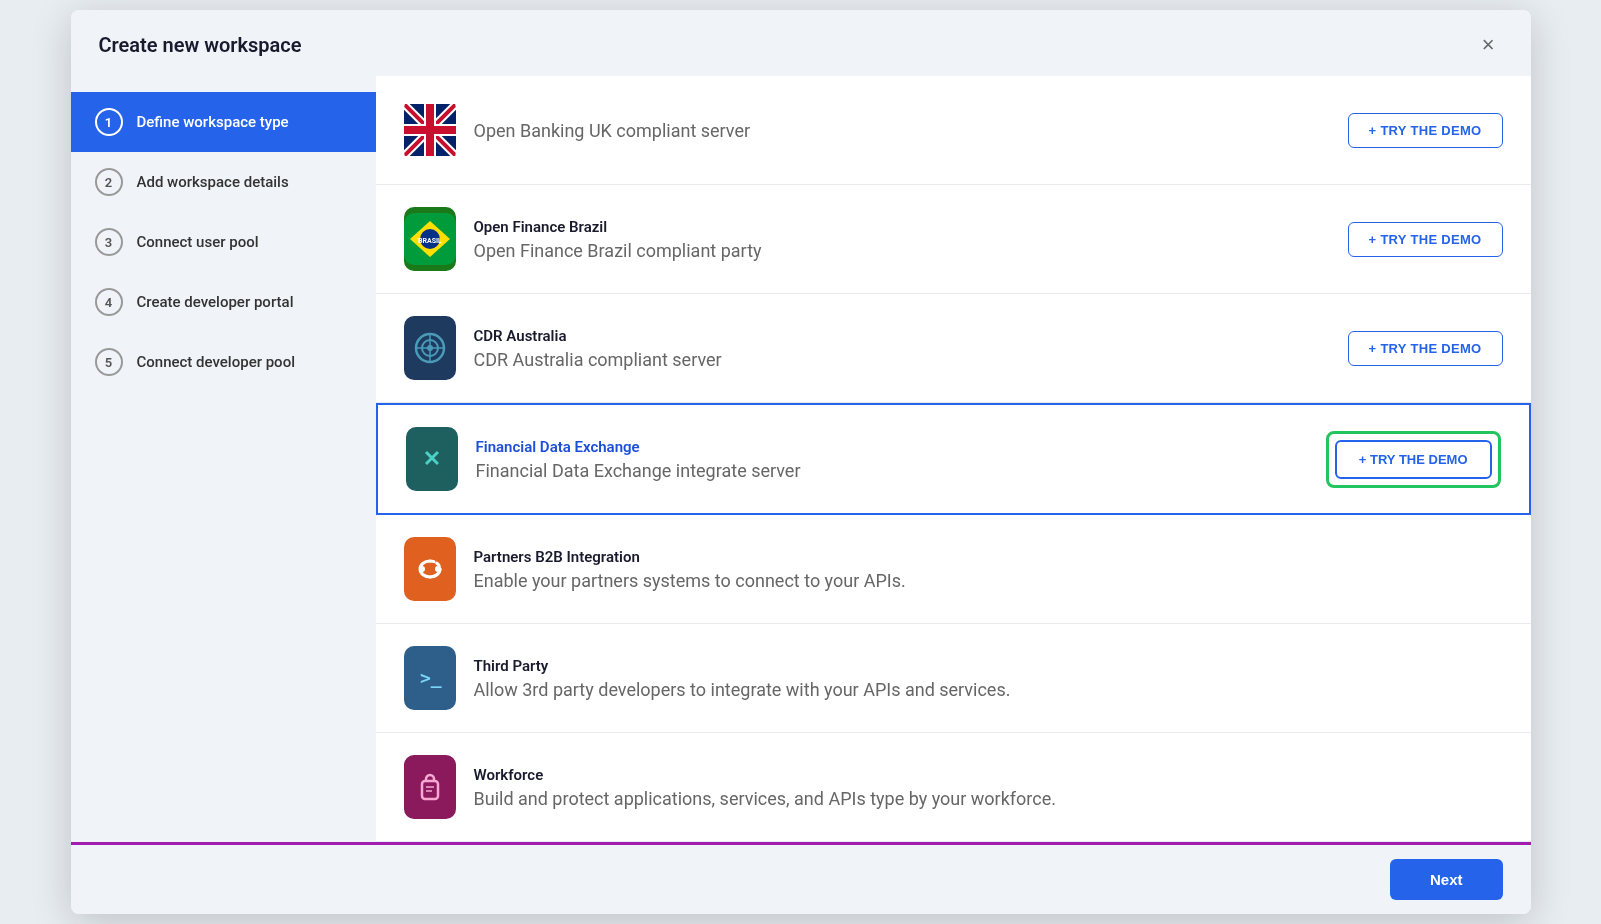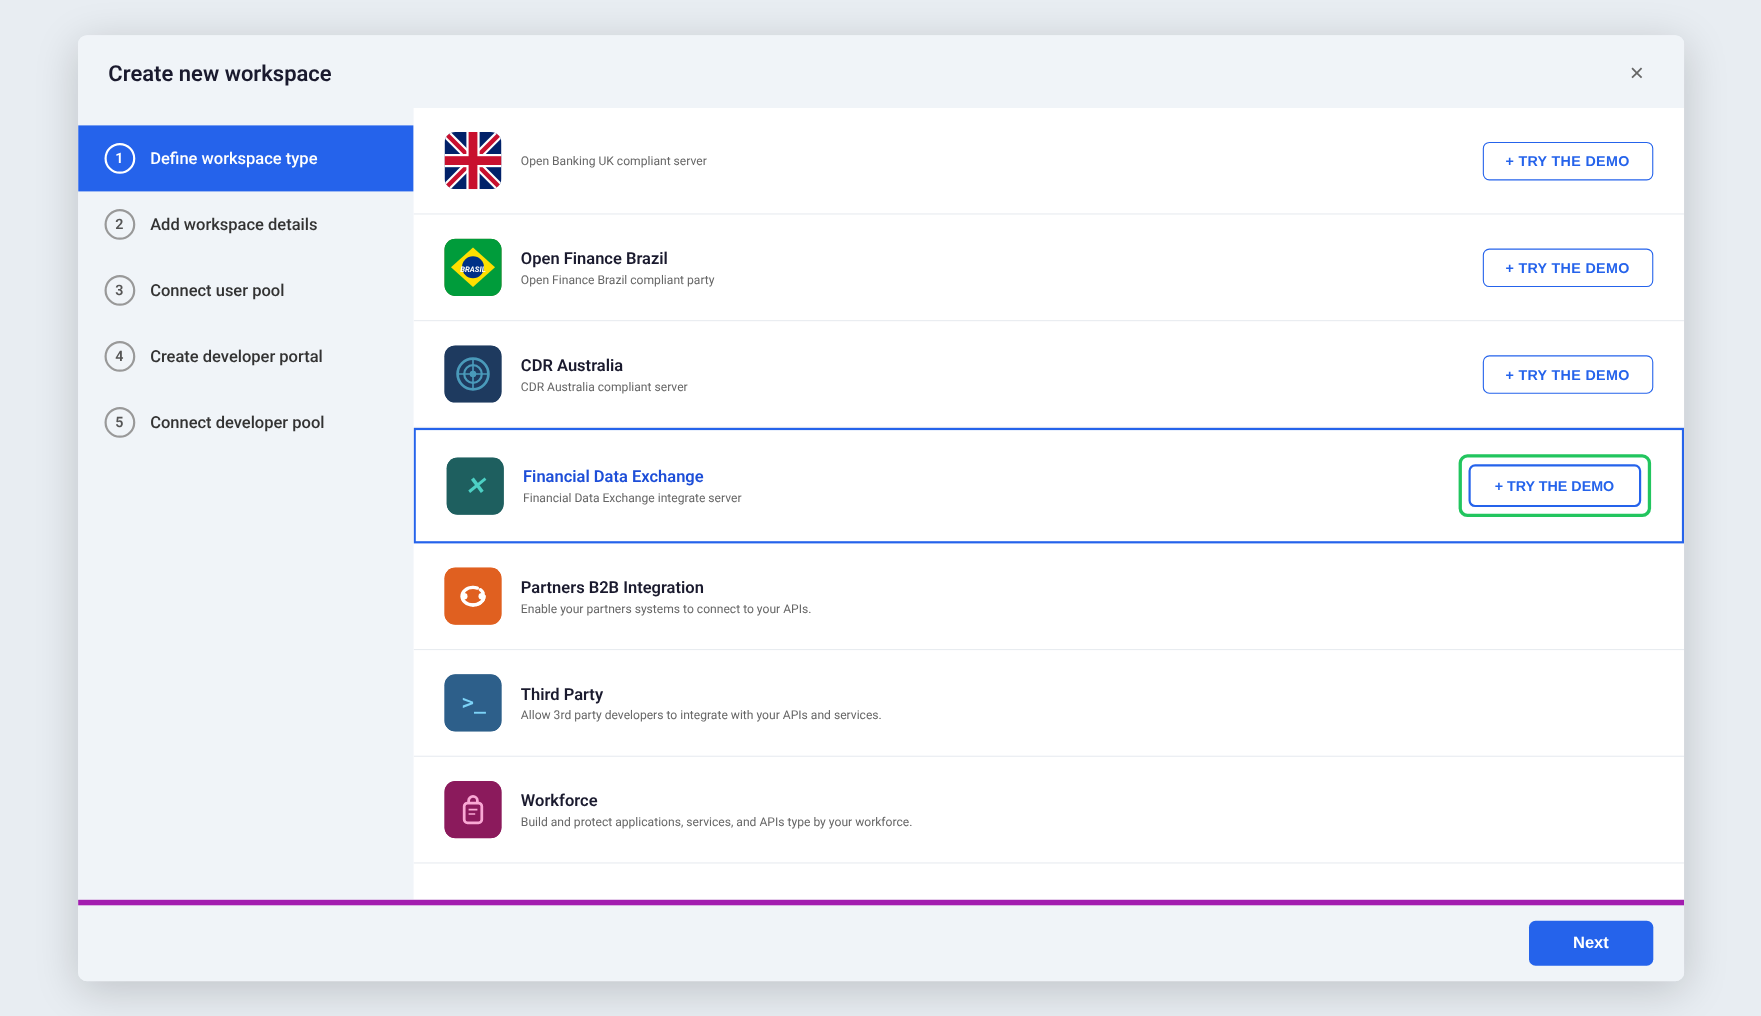--- a/index.html
+++ b/index.html
@@ -108,29 +108,28 @@
       border-bottom: 1px solid #e8ecf0;
       gap: 18px;
       position: relative;
     }
     .workspace-item.selected {
       border: 2px solid #2563eb;
       background: #fff;
     }
     .workspace-icon {
       width: 52px;
-      height: 52px;
+      height: 64px;
       border-radius: 10px;
       flex-shrink: 0;
       display: flex;
       align-items: center;
       justify-content: center;
       font-size: 26px;
       overflow: hidden;
-      font-style: italic;
     }
     .workspace-icon.uk-flag {
       background: none;
     }
     .workspace-icon.cdr {
       background: #1e3a5f;
     }
     .workspace-icon.fde {
       background: #1e5f5f;
     }
@@ -149,21 +148,21 @@
     .workspace-name {
       font-size: 15px;
       font-weight: 600;
       color: #1a1a2e;
       margin-bottom: 4px;
     }
     .workspace-name.blue {
       color: #1d4ed8;
     }
     .workspace-desc {
-      font-size: 11px;
+      font-size: 18px;
       color: #666;
     }
     .demo-btn {
       border: 1.5px solid #2563eb;
       background: #fff;
       color: #2563eb;
       padding: 9px 20px;
       border-radius: 6px;
       font-size: 13px;
       font-weight: 600;
@@ -190,21 +189,21 @@
       border-radius: 8px;
       padding: 6px;
       flex-shrink: 0;
       background: #fff;
     }
     .modal-footer {
       background: #f0f4f8;
       padding: 14px 28px;
       display: flex;
       justify-content: flex-end;
-      border-top: 5px solid #a21caf;
+      border-top: 3px solid #a21caf;
     }
     .next-btn {
       background: #2563eb;
       color: #fff;
       border: none;
       padding: 12px 40px;
       border-radius: 6px;
       font-size: 15px;
       font-weight: 600;
       cursor: pointer;

